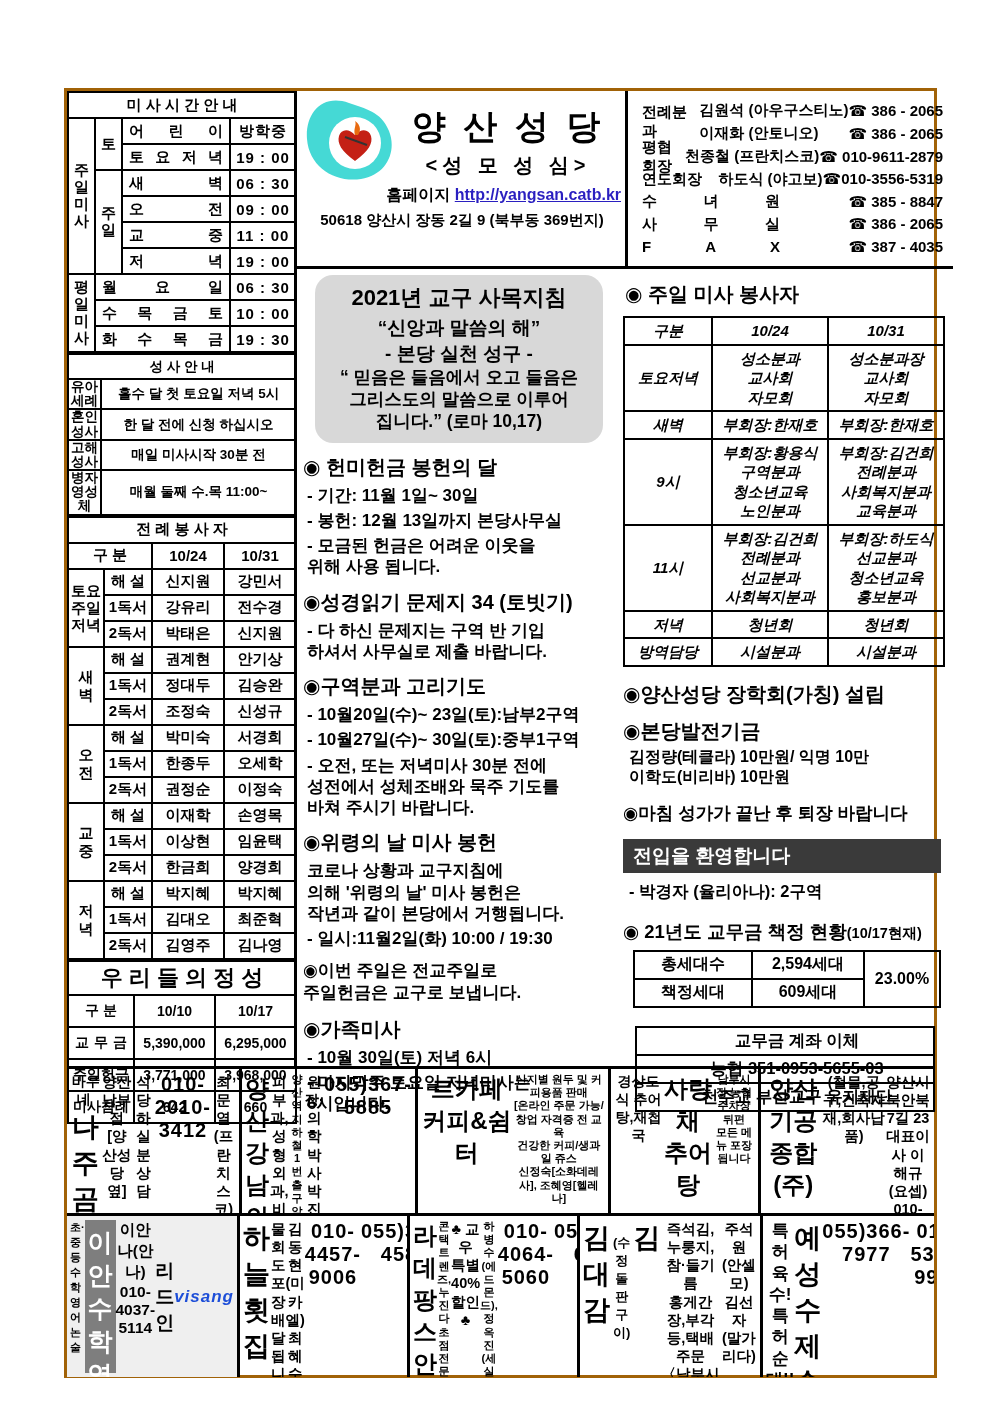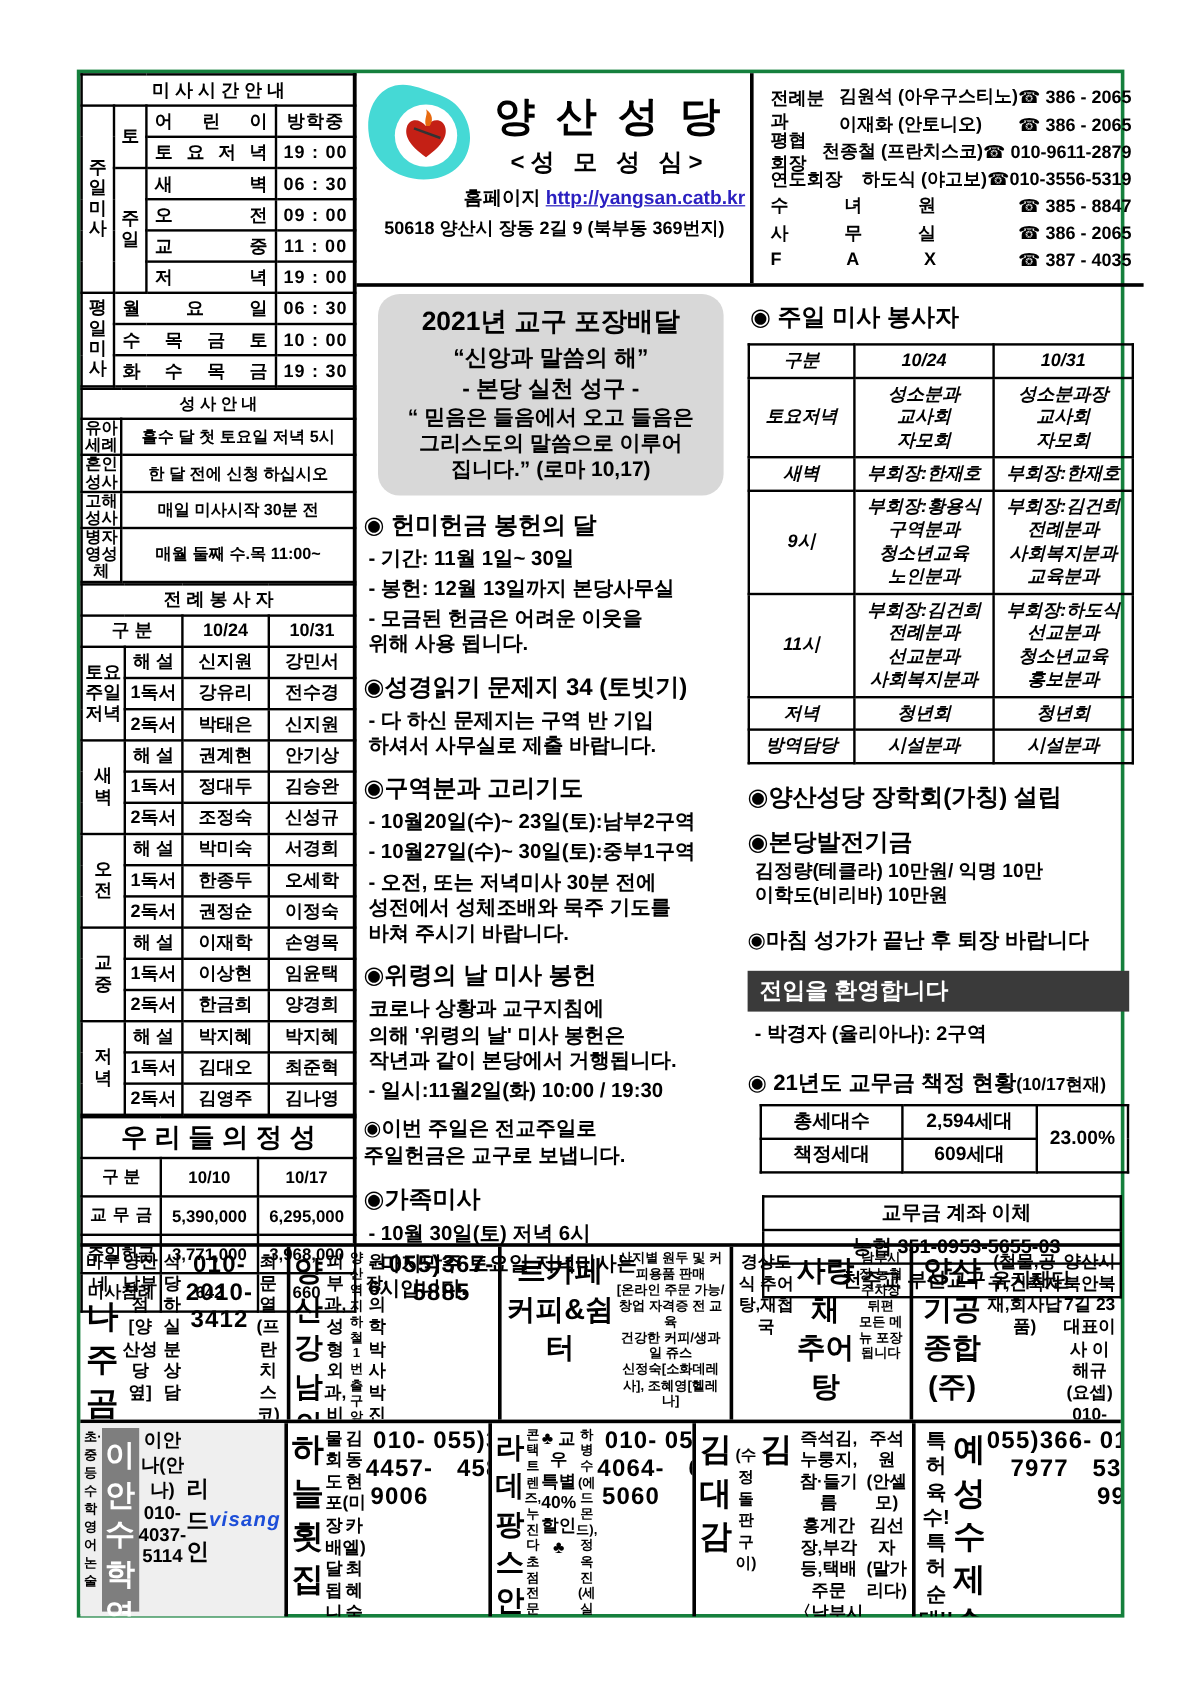--- a/index.html
+++ b/index.html
@@ -1,19 +1,19 @@
 <!DOCTYPE html>
 <html><head>
 <meta charset="utf-8">
 <style>
   * { margin:0; padding:0; box-sizing:border-box; }
   html,body { background:#ffffff; }
   body { font-family:"Liberation Sans","DejaVu Sans",sans-serif; color:#000; font-weight:bold; }
   .page { position:relative; width:992px; height:1403px; background:#fff; overflow:hidden; }
-  .content { position:absolute; left:64px; top:58px; width:873px; height:1290px; border:3px solid #15803d; display:flex; flex-direction:column; }
+  .content { position:absolute; left:64px; top:88px; width:873px; height:1290px; border:3px solid #a16207; display:flex; flex-direction:column; }
 
   
   .t { border-collapse:collapse; width:100%; table-layout:fixed; }
   .t td { border:2px solid #000; text-align:center; vertical-align:middle; font-weight:bold; overflow:hidden; }
   .pre { white-space:pre-line; }
   .jt { text-align:justify; text-align-last:justify; padding:0 6px; }
 
   
   .upper { display:flex; height:975px; }
   .col-left { width:230px; border-right:3px solid #000; display:flex; flex-direction:column; }
@@ -421,21 +421,21 @@
             <span class="c-role jt" style="width:150px">F A X</span>
             <span class="c-phone">☎ 387 - 4035</span>
           </div>
         </div>
       </div>
 
       <div class="body-band">
 
         <div class="col-mid">
           <div class="pastoral-box">
-            <div class="pb-title">2021년 교구 포장배달</div>
+            <div class="pb-title">2021년 교구 사목지침</div>
             <div class="pb-l1">“신앙과 말씀의 해”</div>
             <div class="pb-l2">- 본당 실천 성구 -</div>
             <div class="pb-l3">“ 믿음은 들음에서 오고 들음은
 그리스도의 말씀으로 이루어
 집니다.”      (로마 10,17)</div>
           </div>
 
           <div class="msec">
             <div class="msec-t">◉ 헌미헌금 봉헌의 달</div>
             <div class="msec-i">- 기간:  11월 1일~ 30일</div>

